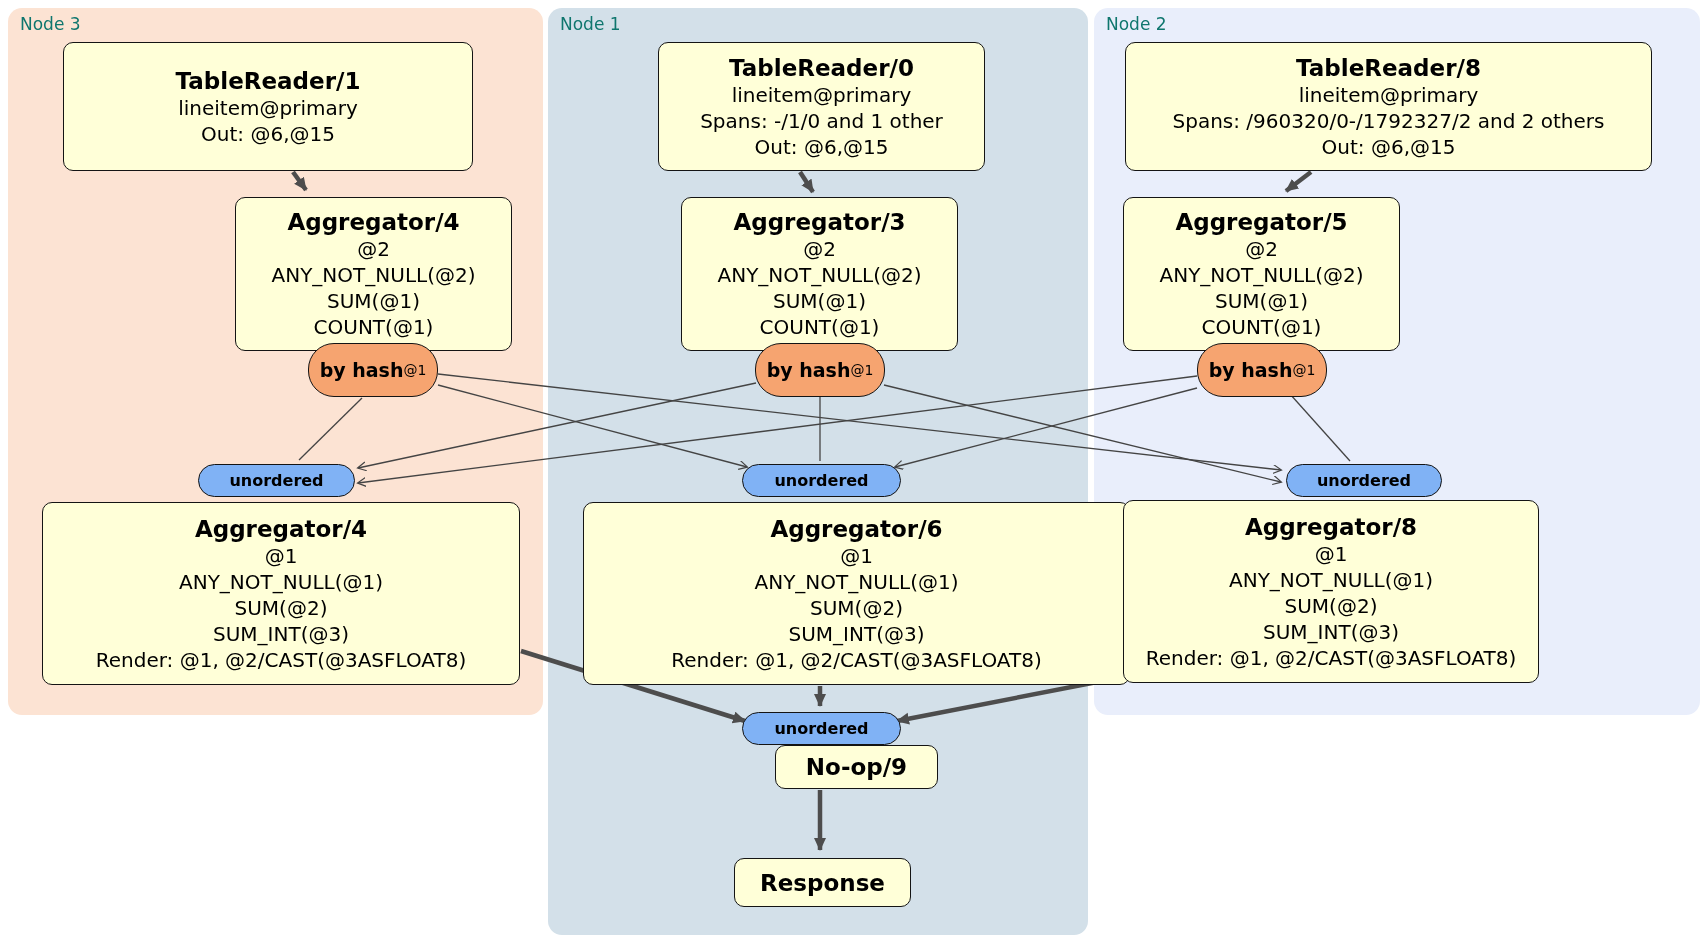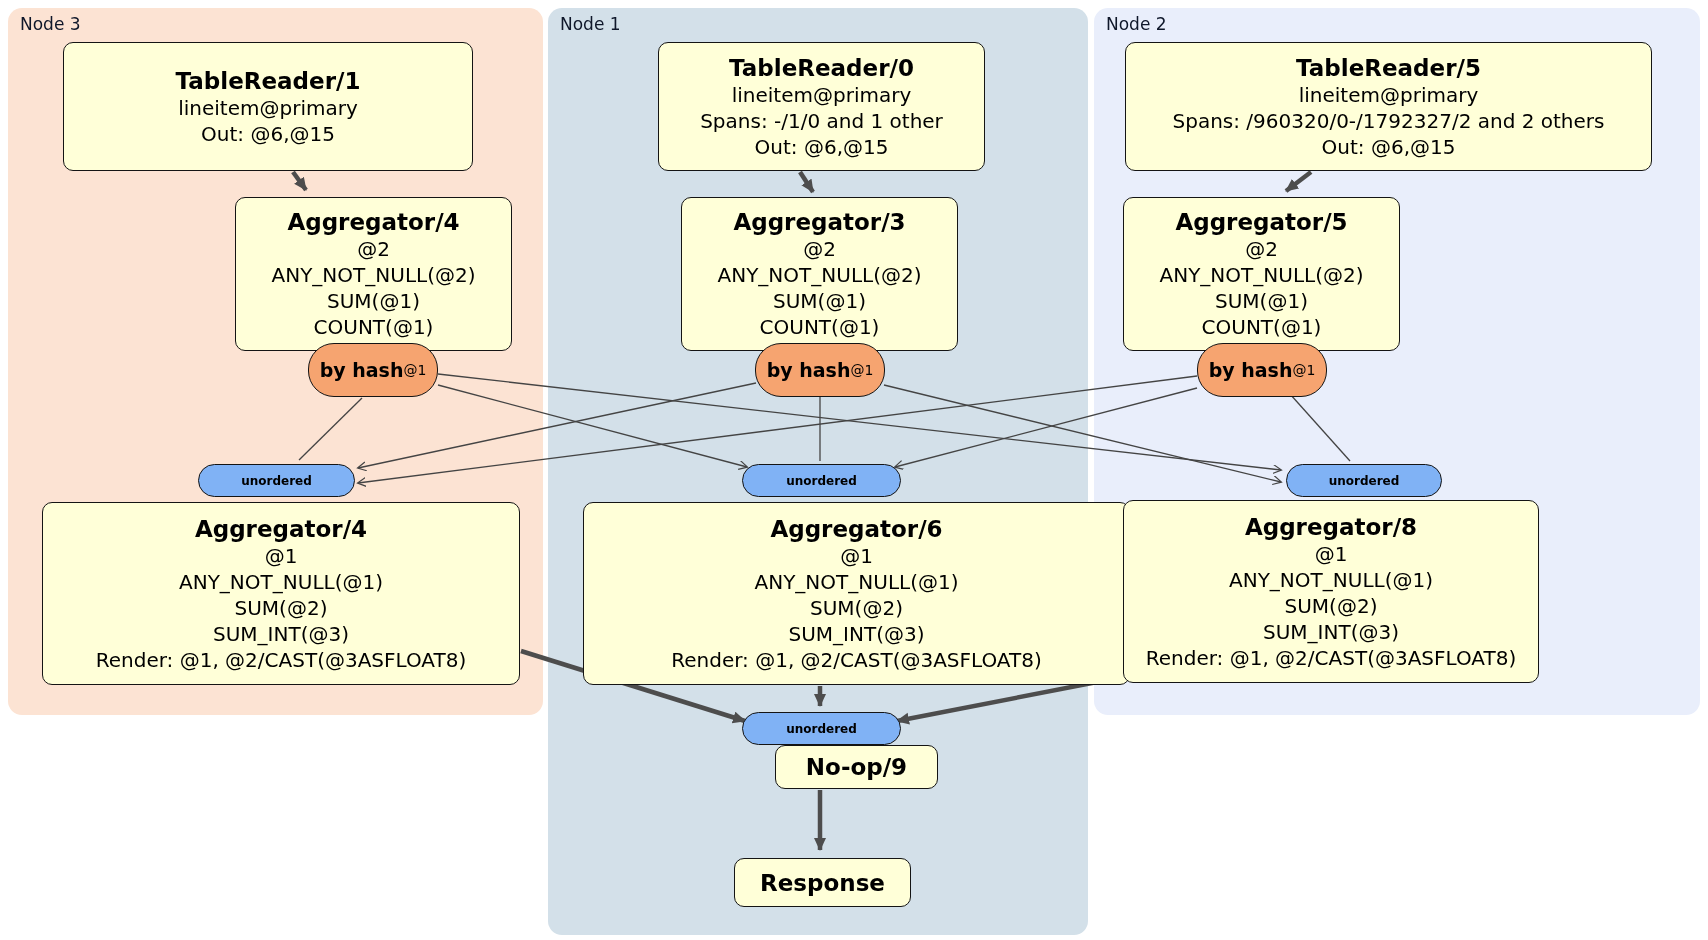--- a/index.html
+++ b/index.html
@@ -1,41 +1,41 @@
 <!DOCTYPE html>
 <html style="--panel-node3: #fce3d3; --panel-node1: #d3e0e9; --panel-node2: #e9eefb; --processor-fill: #ffffd8; --router-fill: #f6a470; --sync-fill: #80b2f5; --edge: #4d4d4d;"><head>
 <meta charset="utf-8">
 <style>
   html,body{margin:0;padding:0;background:#ffffff;}
   #stage{position:relative;width:1708px;height:940px;overflow:hidden;
          font-family:"DejaVu Sans","Liberation Sans",sans-serif;color:#000;}
 
   .panel{position:absolute;border-radius:14px;z-index:0;}
-  .panel-label{position:absolute;top:6px;left:12px;font-size:17px;color:#0f172a;}
+  .panel-label{position:absolute;top:6px;left:12px;font-size:17px;color:#0f766e;}
 
   .edges{position:absolute;left:0;top:0;z-index:1;}
 
   .pbox{position:absolute;z-index:2;background:var(--processor-fill,#ffffd8);
         border:1.6px solid #141414;border-radius:10px;box-sizing:border-box;
         display:flex;flex-direction:column;justify-content:center;align-items:center;
         text-align:center;padding:2px 18px;}
   .ptitle{font-size:23px;font-weight:bold;line-height:28px;white-space:nowrap;}
   .pline{font-size:20px;line-height:26px;white-space:nowrap;}
 
   .router{position:absolute;z-index:3;background:var(--router-fill,#f6a470);
           border:1.6px solid #141414;border-radius:26px;box-sizing:border-box;
           display:flex;flex-direction:row;justify-content:center;align-items:center;
           text-align:center;}
   .router-label{font-size:19px;font-weight:bold;line-height:21px;}
   .router-detail{font-size:14px;line-height:16px;}
 
   .sync{position:absolute;z-index:3;background:var(--sync-fill,#80b2f5);
         border:1.6px solid #141414;border-radius:17px;box-sizing:border-box;
         display:flex;justify-content:center;align-items:center;
-        font-size:12px;font-weight:bold;}
+        font-size:16px;font-weight:bold;}
 </style>
 </head>
 <body>
 
 <div id="stage">
 
   <div class="panel" style="left:8px;top:8px;width:535px;height:707px;background:var(--panel-node3,#fce3d3)">
     <div class="panel-label">Node 3</div>
   </div>
   <div class="panel" style="left:548px;top:8px;width:540px;height:927px;background:var(--panel-node1,#d3e0e9)">
@@ -81,21 +81,21 @@
     <div class="pline">lineitem@primary</div>
     <div class="pline">Out: @6,@15</div>
   </div>
   <div class="pbox" style="left:658px;top:42px;width:327px;height:129px">
     <div class="ptitle">TableReader/0</div>
     <div class="pline">lineitem@primary</div>
     <div class="pline">Spans: -/1/0 and 1 other</div>
     <div class="pline">Out: @6,@15</div>
   </div>
   <div class="pbox" style="left:1125px;top:42px;width:527px;height:129px">
-    <div class="ptitle">TableReader/5</div>
+    <div class="ptitle">TableReader/8</div>
     <div class="pline">lineitem@primary</div>
     <div class="pline">Spans: /960320/0-/1792327/2 and 2 others</div>
     <div class="pline">Out: @6,@15</div>
   </div>
 
   <div class="pbox" style="left:235px;top:197px;width:277px;height:154px">
     <div class="ptitle">Aggregator/4</div>
     <div class="pline">@2</div>
     <div class="pline">ANY_NOT_NULL(@2)</div>
     <div class="pline">SUM(@1)</div>

